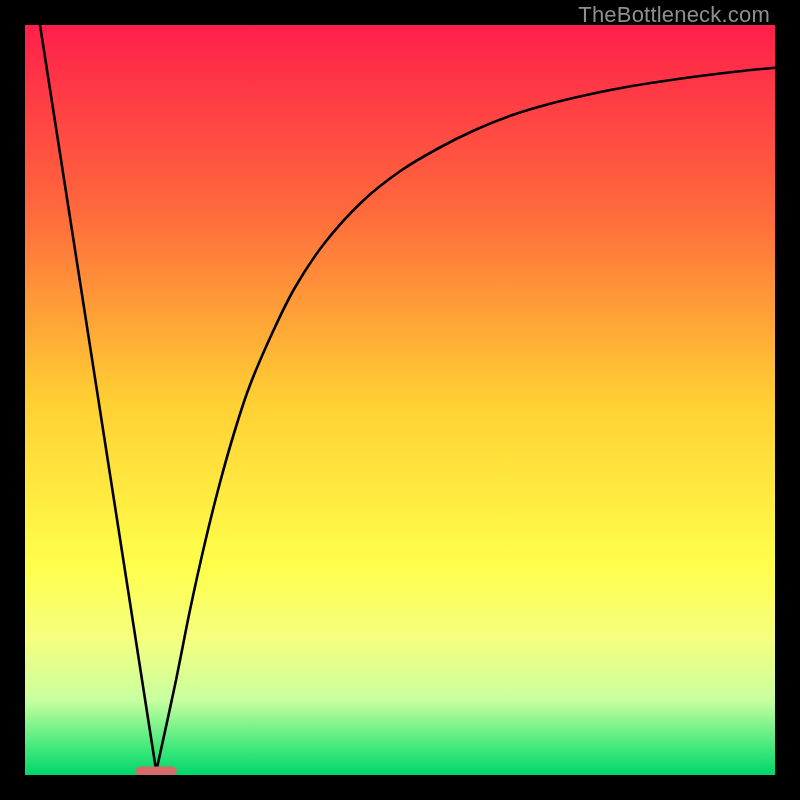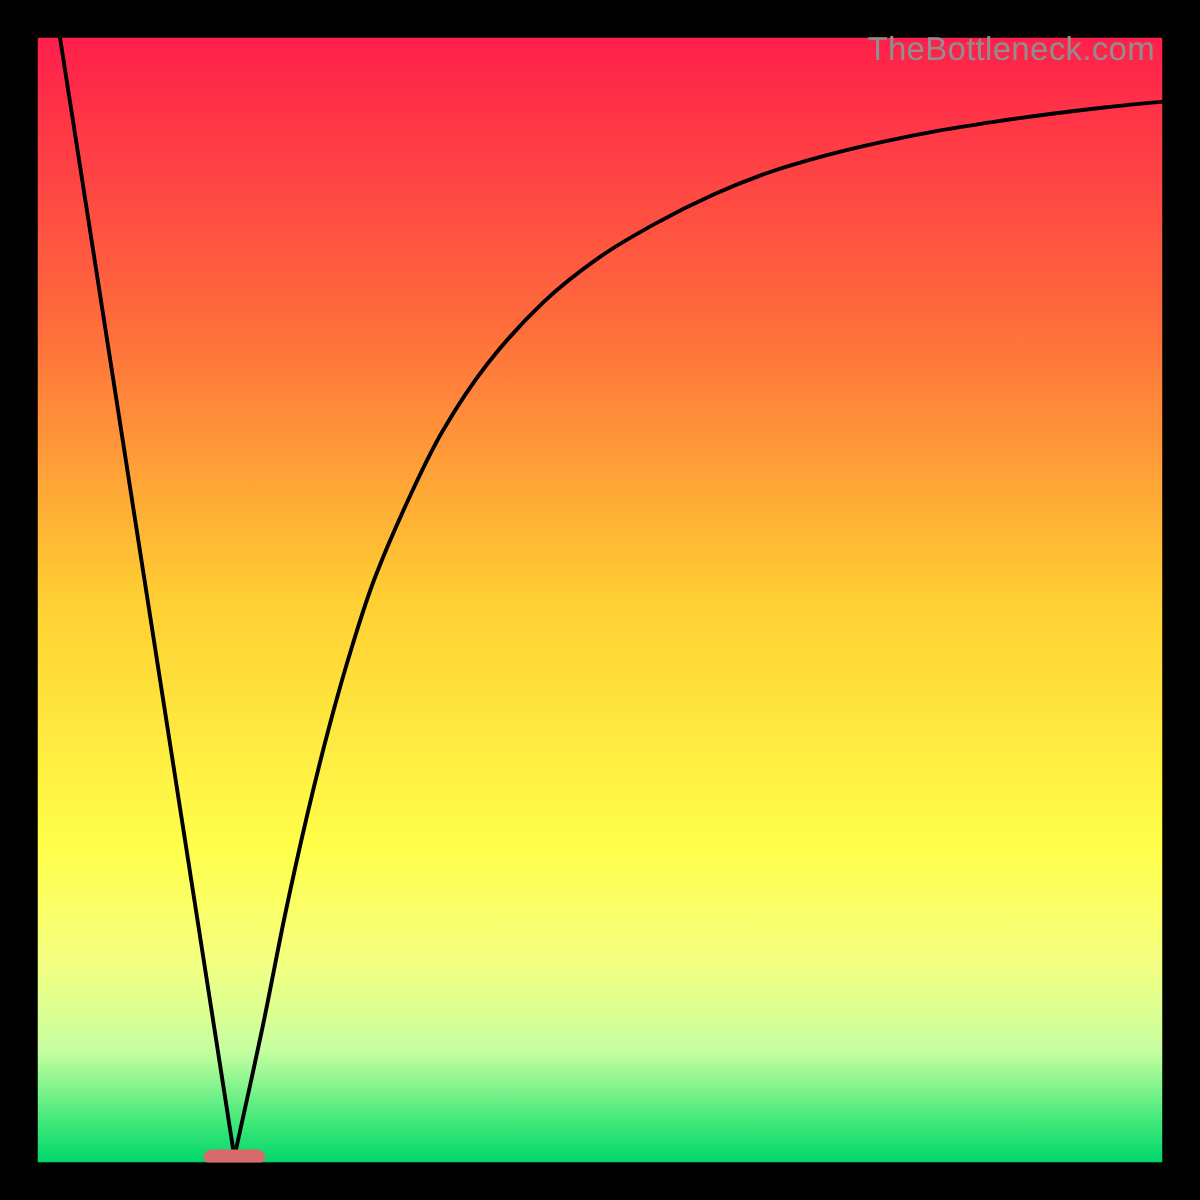--- a/index.html
+++ b/index.html
@@ -20,21 +20,21 @@
   }
   .plot {
     position: absolute;
     left: 0;
     top: 0;
     width: 750px;
     height: 750px;
   }
   .watermark {
     position: absolute;
-    top: 20px;
+    top: 2px;
     right: 30px;
     font-family: Arial, Helvetica, sans-serif;
     font-size: 22px;
     font-weight: 500;
     color: #8f8f8f;
     letter-spacing: 0.2px;
   }
 </style>
 </head>
 <body>

